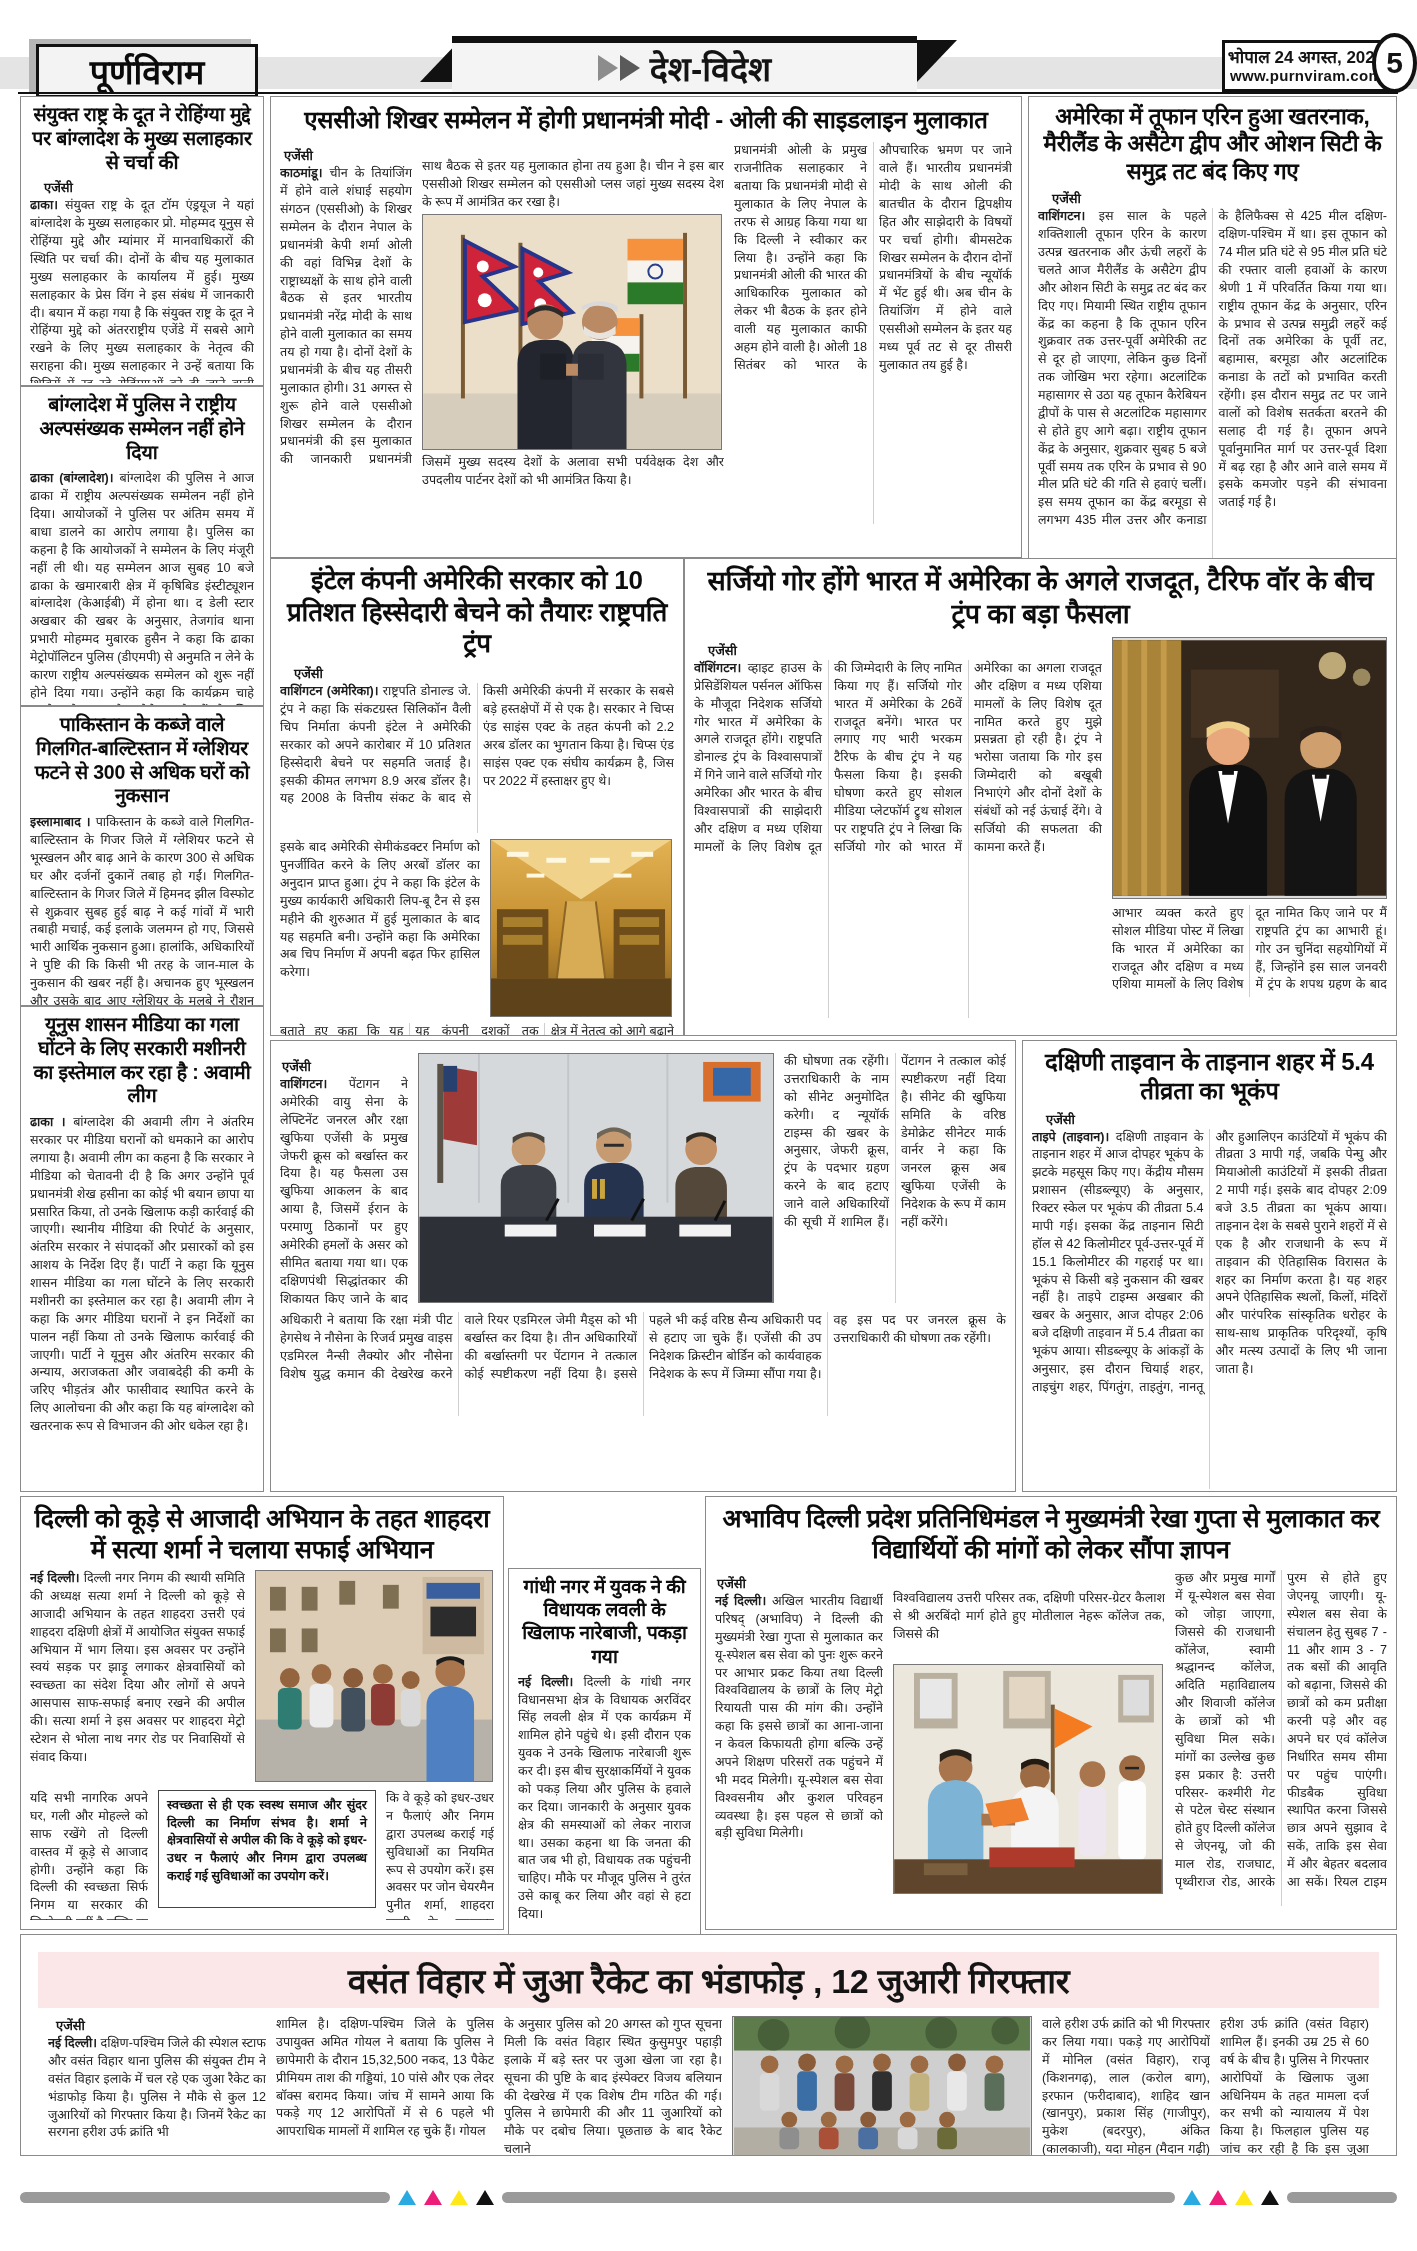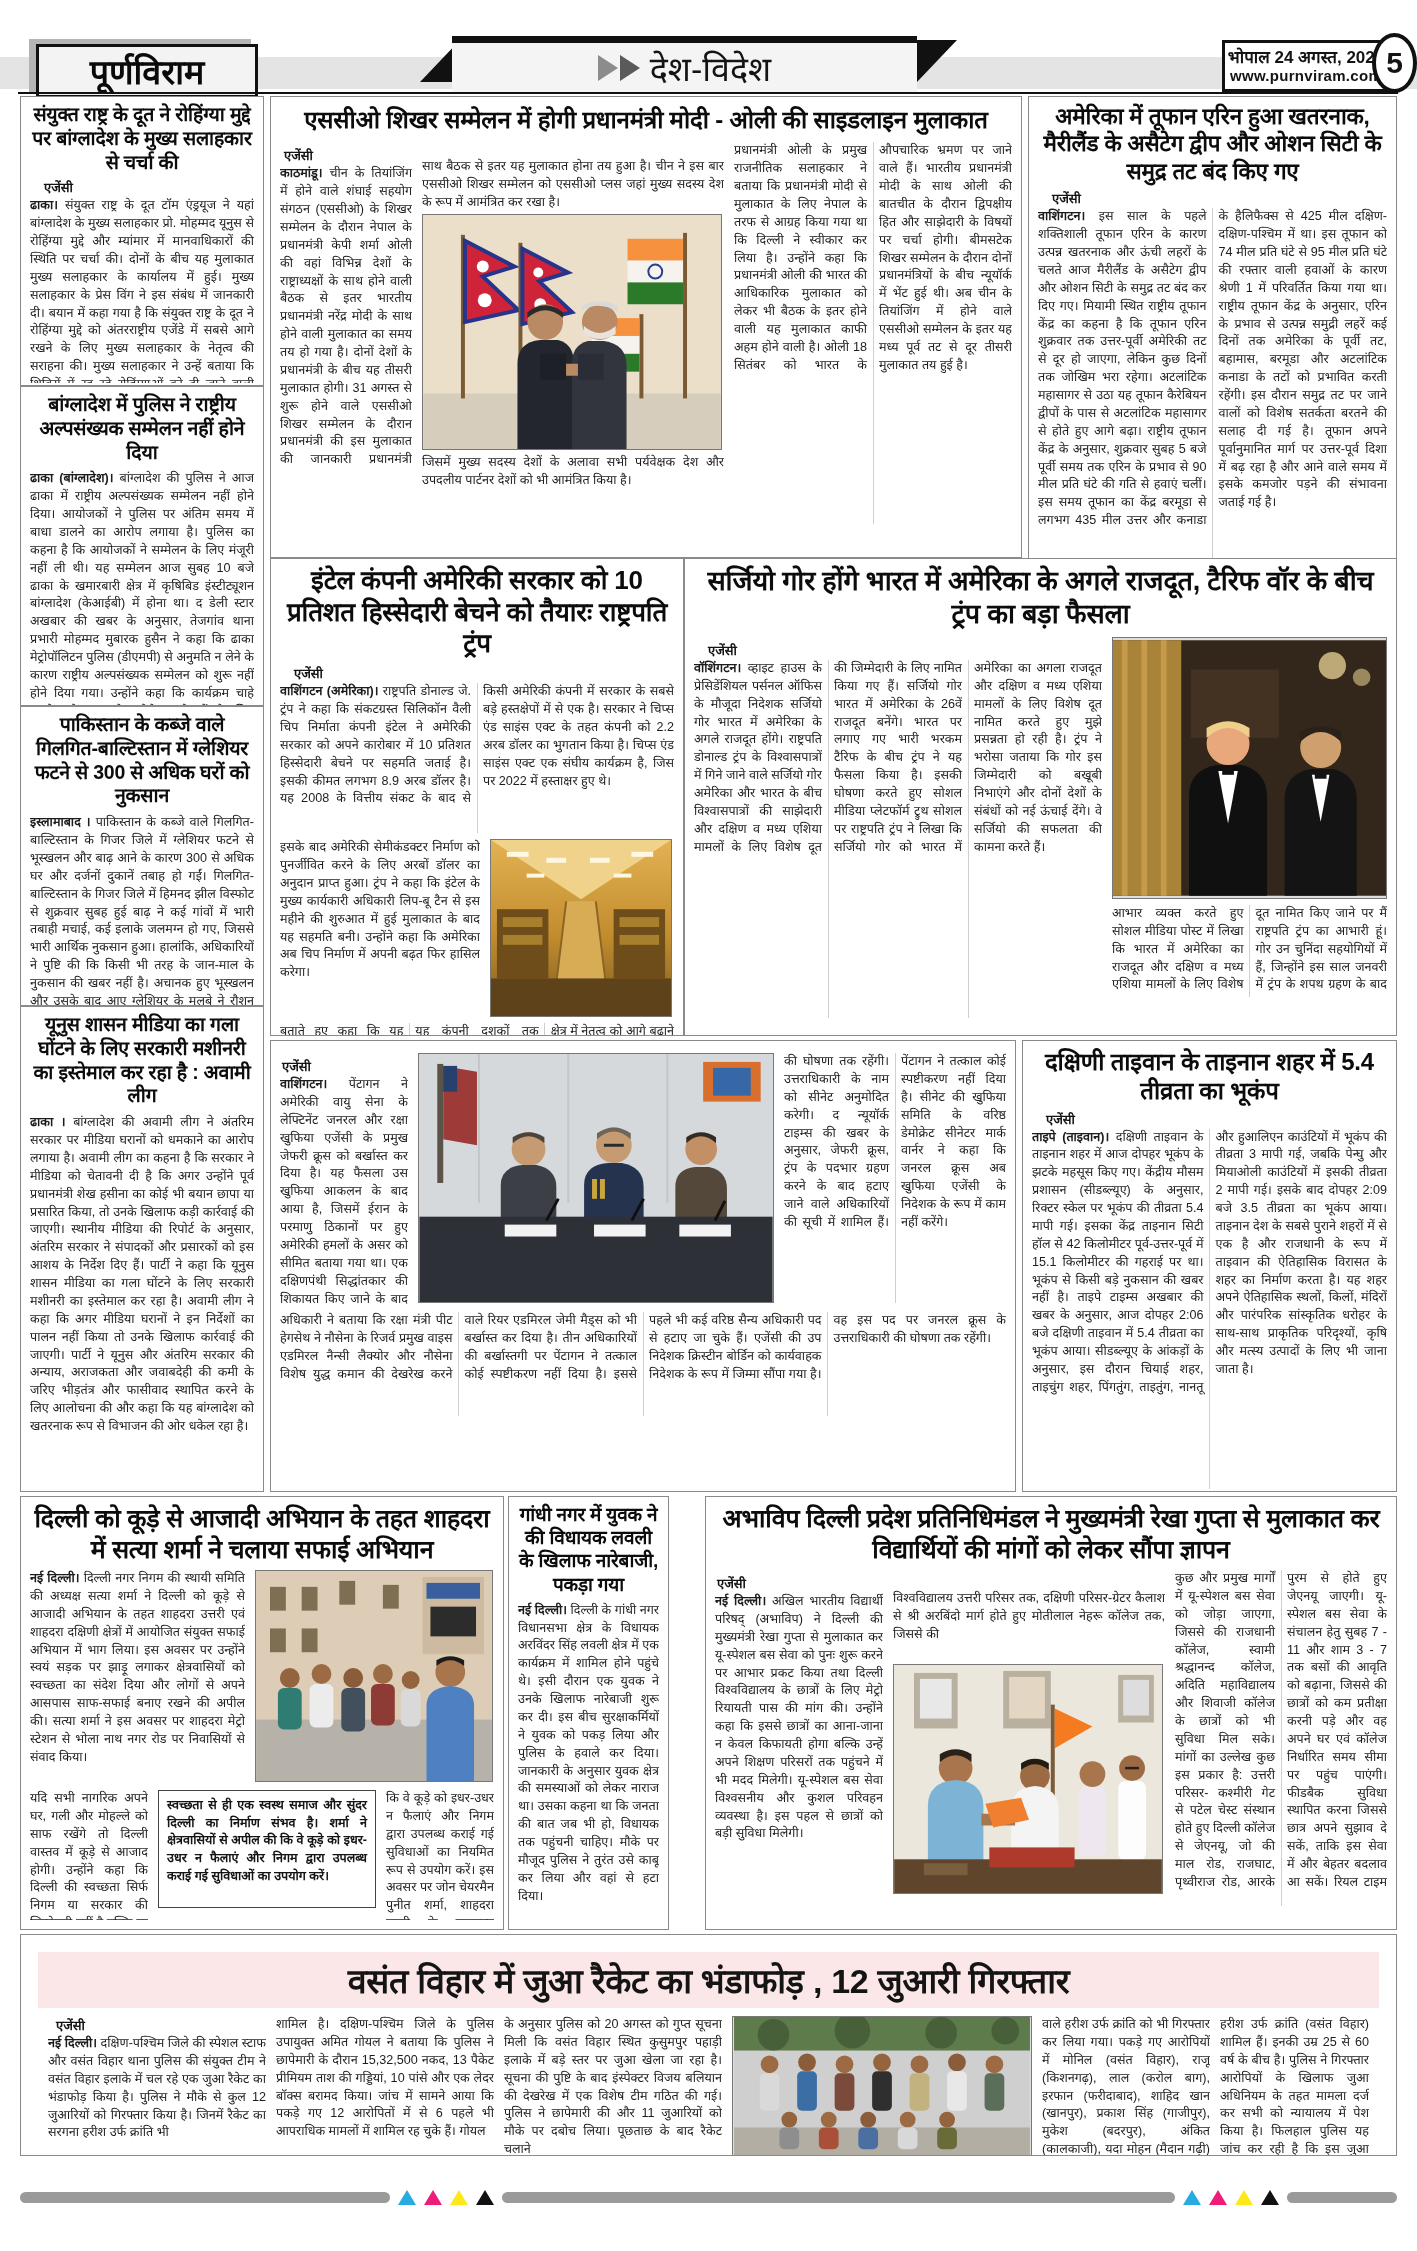--- a/index.html
+++ b/index.html
@@ -18,21 +18,21 @@
   .row{display:flex;gap:10px}
   .photo{border:1px solid #777;background:#ddd;overflow:hidden;flex:none}
   .photo svg{display:block;width:100%;height:100%}
   
   .hdr-band{position:absolute;left:0;top:57px;width:1417px;height:32px;background:#e4e4e4}
   .mast{position:absolute;left:36px;top:44px;width:222px;height:54px;background:#f3f3f3;
         border:3px solid #111;box-shadow:-7px -5px 0 #b5b5b5;display:flex;align-items:center;justify-content:center;
         font-size:34px;font-weight:bold;color:#0a0a0a}
   .sect{position:absolute;left:452px;top:36px;width:465px;height:56px;background:#f4f4f4;
         border-top:7px solid #111;display:flex;align-items:center;justify-content:center;gap:10px;
-        font-size:34px;font-weight:normal}
+        font-size:34px;font-weight:bold}
   .flagtri{width:0;height:0;border-style:solid;position:absolute;top:40px}
   .flagtri.left{left:420px;border-width:0 0 42px 40px;border-color:transparent transparent #111 transparent}
   .flagtri.right{left:917px;border-width:42px 40px 0 0;border-color:#111 transparent transparent transparent}
   .chev{width:0;height:0;border-style:solid;border-width:13px 0 13px 20px;display:inline-block}
   .datebox{position:absolute;left:1222px;top:40px;width:168px;height:52px;background:#fff;border:3px solid #111;
         display:flex;flex-direction:column;align-items:center;justify-content:center;line-height:1.15}
   .datebox .d1{font-weight:bold;font-size:17px}
   .datebox .d2{font-weight:bold;font-size:15px;letter-spacing:.3px}
   .pgnum{position:absolute;left:1372px;top:33px;width:45px;height:60px;border:4px solid #111;border-radius:50%;
         background:#fff;display:flex;align-items:center;justify-content:center;font-size:30px;font-weight:bold}
@@ -349,21 +349,21 @@
       </svg>
     </div>
   </div>
   <div class="row" style="margin-top:8px">
     <p class="bt" style="width:118px;height:130px">यदि सभी नागरिक अपने घर, गली और मोहल्ले को साफ रखेंगे तो दिल्ली वास्तव में कूड़े से आजाद होगी। उन्होंने कहा कि दिल्ली की स्वच्छता सिर्फ निगम या सरकार की जिम्मेदारी नहीं है बल्कि हर नागरिक का कर्तव्य है। अपने घर, गली और मोहल्ले को साफ रखेंगे तो दिल्ली वास्तव में कूड़े से आजाद होगी।</p>
     <div class="qbox" style="width:218px;height:118px">स्वच्छता से ही एक स्वस्थ समाज और सुंदर दिल्ली का निर्माण संभव है। शर्मा ने क्षेत्रवासियों से अपील की कि वे कूड़े को इधर-उधर न फैलाएं और निगम द्वारा उपलब्ध कराई गई सुविधाओं का उपयोग करें।</div>
     <p class="bt" style="flex:1;height:130px">कि वे कूड़े को इधर-उधर न फैलाएं और निगम द्वारा उपलब्ध कराई गई सुविधाओं का नियमित रूप से उपयोग करें। इस अवसर पर जोन चेयरमैन पुनीत शर्मा, शाहदरा उत्तरी के उपायुक्त कुमार सहित दोनों जोनों के वरिष्ठ अधिकारी और निगमकर्मी उपस्थित रहे।</p>
   </div>
 </div>
 
-<div class="abs art" style="left:508px;top:1496px;width:161px;height:434px">
+<div class="abs art" style="left:508px;top:1568px;width:193px;height:434px">
   <div class="hl" style="font-size:19px">गांधी नगर में युवक ने की विधायक लवली के खिलाफ नारेबाजी, पकड़ा गया</div>
   <p class="bt" style="height:318px;margin-top:6px"><b class="dl">नई दिल्ली।</b> <span>दिल्ली के गांधी नगर विधानसभा क्षेत्र के विधायक अरविंदर सिंह लवली क्षेत्र में एक कार्यक्रम में शामिल होने पहुंचे थे। इसी दौरान एक युवक ने उनके खिलाफ नारेबाजी शुरू कर दी। इस बीच सुरक्षाकर्मियों ने युवक को पकड़ लिया और पुलिस के हवाले कर दिया। जानकारी के अनुसार युवक क्षेत्र की समस्याओं को लेकर नाराज था। उसका कहना था कि जनता की बात जब भी हो, विधायक तक पहुंचनी चाहिए। मौके पर मौजूद पुलिस ने तुरंत उसे काबू कर लिया और वहां से हटा दिया।</span></p>
 </div>
 
 <div class="abs art" style="left:705px;top:1496px;width:692px;height:434px">
   <div class="hl" style="font-size:25px">अभाविप दिल्ली प्रदेश प्रतिनिधिमंडल ने मुख्यमंत्री रेखा गुप्ता से मुलाकात कर विद्यार्थियों की मांगों को लेकर सौंपा ज्ञापन</div>
   <div class="row" style="margin-top:6px">
     <div style="width:168px;flex:none">
       <div class="byline" style="margin-left:2px">एजेंसी</div>
       <p class="bt" style="height:312px"><b class="dl">नई दिल्ली।</b> <span>अखिल भारतीय विद्यार्थी परिषद् (अभाविप) ने दिल्ली की मुख्यमंत्री रेखा गुप्ता से मुलाकात कर यू-स्पेशल बस सेवा को पुनः शुरू करने पर आभार प्रकट किया तथा दिल्ली विश्वविद्यालय के छात्रों के लिए मेट्रो रियायती पास की मांग की। उन्होंने कहा कि इससे छात्रों का आना-जाना न केवल किफायती होगा बल्कि उन्हें अपने शिक्षण परिसरों तक पहुंचने में भी मदद मिलेगी। यू-स्पेशल बस सेवा विश्वसनीय और कुशल परिवहन व्यवस्था है। इस पहल से छात्रों को बड़ी सुविधा मिलेगी।</span></p>

